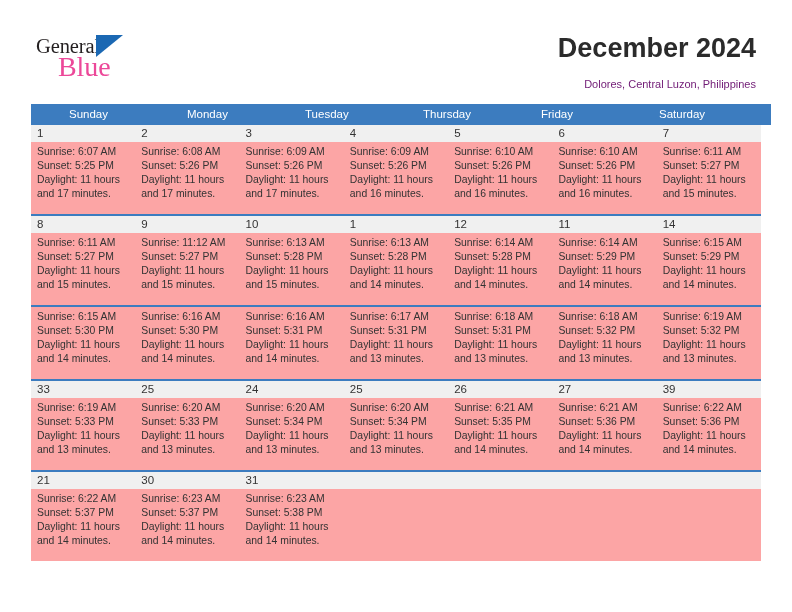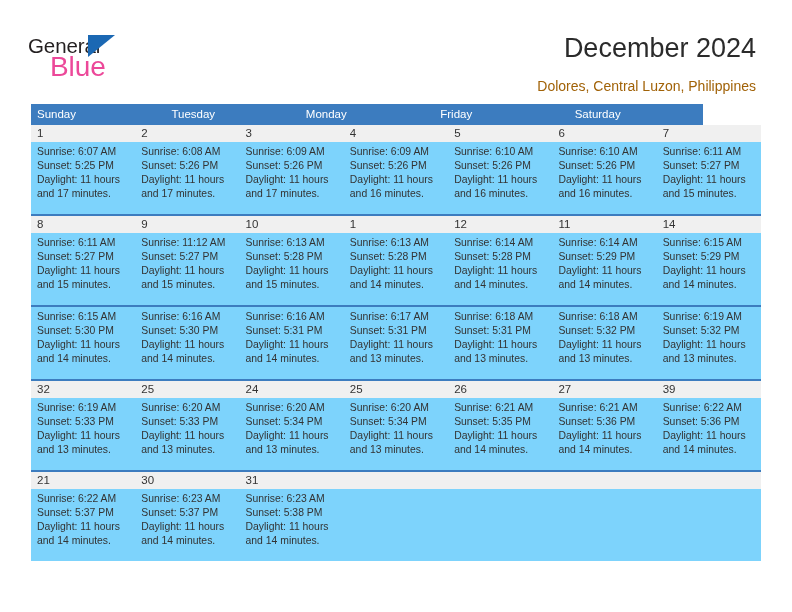--- a/index.html
+++ b/index.html
@@ -19,23 +19,24 @@
 
   
   .header {
     position: absolute;
     left: 0; top: 0;
     width: 792px;
     height: 104px;
   }
   .logo {
     position: absolute;
-    left: 28px; top: 34px;
+    left: 36px; top: 34px;
     width: 150px;
     height: 50px;
+    font-family: Liberation Serif, serif;
   }
   .logo-general {
     position: absolute;
     left: 0; top: 0;
     font-size: 20.5px;
     color: #231f20;
     letter-spacing: -0.1px;
     line-height: 24px;
     font-weight: 400;
   }
@@ -53,45 +54,46 @@
     color: #ec4899;
     letter-spacing: -0.1px;
     line-height: 24px;
     font-weight: 400;
   }
   .title {
     position: absolute;
     right: 36px; top: 33px;
     font-size: 27px;
     color: #2b2b2b;
+    font-weight: 700;
+    text-align: right;
+    white-space: nowrap;
+  }
+  .subtitle {
+    position: absolute;
+    right: 36px; top: 78px;
+    font-size: 11px;
+    color: #701a75;
     font-weight: 400;
     text-align: right;
     white-space: nowrap;
   }
-  .subtitle {
-    position: absolute;
-    right: 36px; top: 78px;
-    font-size: 14px;
-    color: #a16207;
-    font-weight: 400;
-    text-align: right;
-    white-space: nowrap;
-  }
 
   
   .calendar {
     position: absolute;
     left: 31px; top: 104px;
     width: 730px;
   }
   .dow-row {
     display: flex;
-    width: 672px;
+    width: 740px;
     height: 21px;
     background: #3c7cbf;
+    padding-left: 32px;
   }
   .dow {
     flex: 1 1 0;
     color: #ffffff;
     font-size: 11.5px;
     line-height: 21px;
     padding-left: 6px;
     white-space: nowrap;
     overflow: hidden;
   }
@@ -115,21 +117,21 @@
     color: #333333;
     padding-left: 6px;
     white-space: nowrap;
     overflow: hidden;
   }
 
   .body-row {
     display: flex;
     width: 730px;
     height: 72px;
-    background: #7dd3fc;
+    background: #fca5a5;
   }
   .body-cell {
     flex: 1 1 0;
     padding: 3px 5px 0 6px;
     overflow: hidden;
   }
   .body-cell .ln {
     font-size: 10.4px;
     line-height: 14px;
     color: #333333;
@@ -148,22 +150,23 @@
       <span class="logo-tri"></span>
       <span class="logo-blue">Blue</span>
     </div>
     <div class="title">December 2024</div>
     <div class="subtitle">Dolores, Central Luzon, Philippines</div>
   </div>
 
   <div class="calendar">
     <div class="dow-row">
       <div class="dow">Sunday</div>
+      <div class="dow">Monday</div>
       <div class="dow">Tuesday</div>
-      <div class="dow">Monday</div>
+      <div class="dow">Thursday</div>
       <div class="dow">Friday</div>
       <div class="dow">Saturday</div>
     </div>
 
     <div id="weeks-container">
         <div class="week">
           <div class="num-row">
             <div class="num-cell">1</div>
             <div class="num-cell">2</div>
             <div class="num-cell">3</div>
@@ -313,21 +316,21 @@
             <div class="body-cell">
               <div class="ln">Sunrise: 6:19 AM</div>
               <div class="ln">Sunset: 5:32 PM</div>
               <div class="ln">Daylight: 11 hours</div>
               <div class="ln">and 13 minutes.</div>
             </div>
           </div>
         </div>
         <div class="week">
           <div class="num-row">
-            <div class="num-cell">32</div>
+            <div class="num-cell">33</div>
             <div class="num-cell">25</div>
             <div class="num-cell">24</div>
             <div class="num-cell">25</div>
             <div class="num-cell">26</div>
             <div class="num-cell">27</div>
             <div class="num-cell">39</div>
           </div>
           <div class="body-row">
             <div class="body-cell">
               <div class="ln">Sunrise: 6:19 AM</div>

